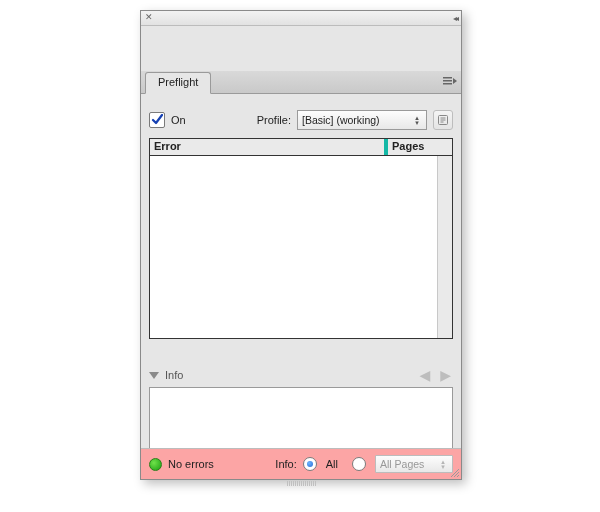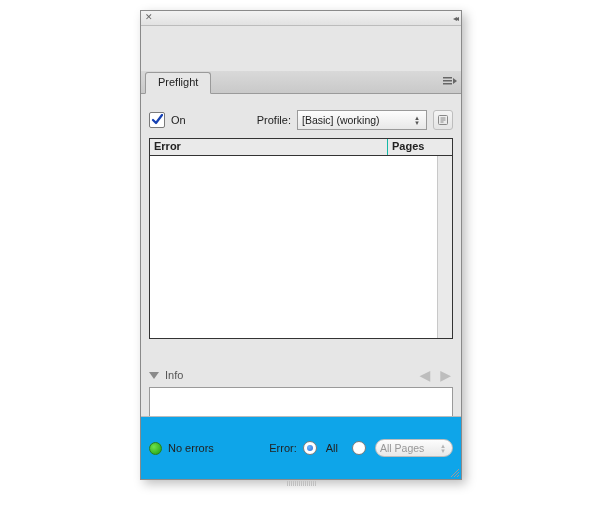--- a/index.html
+++ b/index.html
@@ -139,21 +139,21 @@
     height: 16px;
     border: 1px solid #333;
     border-bottom: none;
     background: #eaeaea;
   }
   .th {
     padding: 1px 4px;
     font-weight: bold;
     font-size: 11px;
   }
-  .th-error { flex: 1; border-right: 1px solid #14b8a6; }
+  .th-error { flex: 1; border-right: 4px solid #14b8a6; }
   .th-page { width: 56px; }
   .table-body-wrap {
     display: flex;
     border: 1px solid #333;
     height: 182px;
   }
   .table-body {
     flex: 1;
     background: #fff;
   }
@@ -188,24 +188,24 @@
     background: #fff;
     border: 1px solid #9a9a9a;
     height: 84px;
   }
   
   .footer {
     position: absolute;
     left: 0; right: 0; bottom: 0;
     height: 30px;
     border-top: 1px solid #bcbcbc;
-    background: #0ea5e9;
-    display: flex;
-    align-items: center;
-    padding: 16px 8px;
+    background: #fca5a5;
+    display: flex;
+    align-items: center;
+    padding: 0 8px;
     gap: 6px;
     margin-top: 38px;
   }
   .status-dot {
     width: 11px; height: 11px;
     border-radius: 50%;
     background: radial-gradient(circle at 35% 35%, #6fe24a, #1a9e12);
     border: 1px solid #2a7d1a;
   }
   .status-text { font-size: 11px; }
@@ -227,21 +227,21 @@
     width: 6px; height: 6px;
     border-radius: 50%;
     background: radial-gradient(circle at 35% 35%, #6cb6ff, #2a6bd4);
   }
   .radio-label { margin-right: 8px; cursor: pointer; }
   .page-range-dd {
     width: 68px;
     height: 16px;
     background: linear-gradient(#fdfdfd,#e8e8e8);
     border: 1px solid #bcbcbc;
-    border-radius: 9px;
+    border-radius: 1px;
     display: flex;
     align-items: center;
     padding: 0 4px;
     font-size: 10.5px;
     color: #989898;
     cursor: pointer;
   }
   .page-range-dd .dd-arrows { color:#b5b5b5; }
   .resize-grip {
     position: absolute;
@@ -322,21 +322,21 @@
       <span class="nav-arrow">▶</span>
     </div>
     <div class="info-box"></div>
 
   </div>
 
   <div class="footer">
     <span class="status-dot"></span>
     <span class="status-text">No errors</span>
     <span class="spacer"></span>
-    <span class="pages-label">Error:</span>
+    <span class="pages-label">Info:</span>
     <span class="radio checked"></span>
     <span class="radio-label">All</span>
     <span class="radio"></span>
     <div class="page-range-dd">
       <span style="flex:1">All Pages</span>
       <span class="dd-arrows">▴<br>▾</span>
     </div>
     <div class="resize-grip">
       <svg viewBox="0 0 10 10">
         <line x1="2" y1="10" x2="10" y2="2" stroke="#9a9a9a" stroke-width="1"></line>

